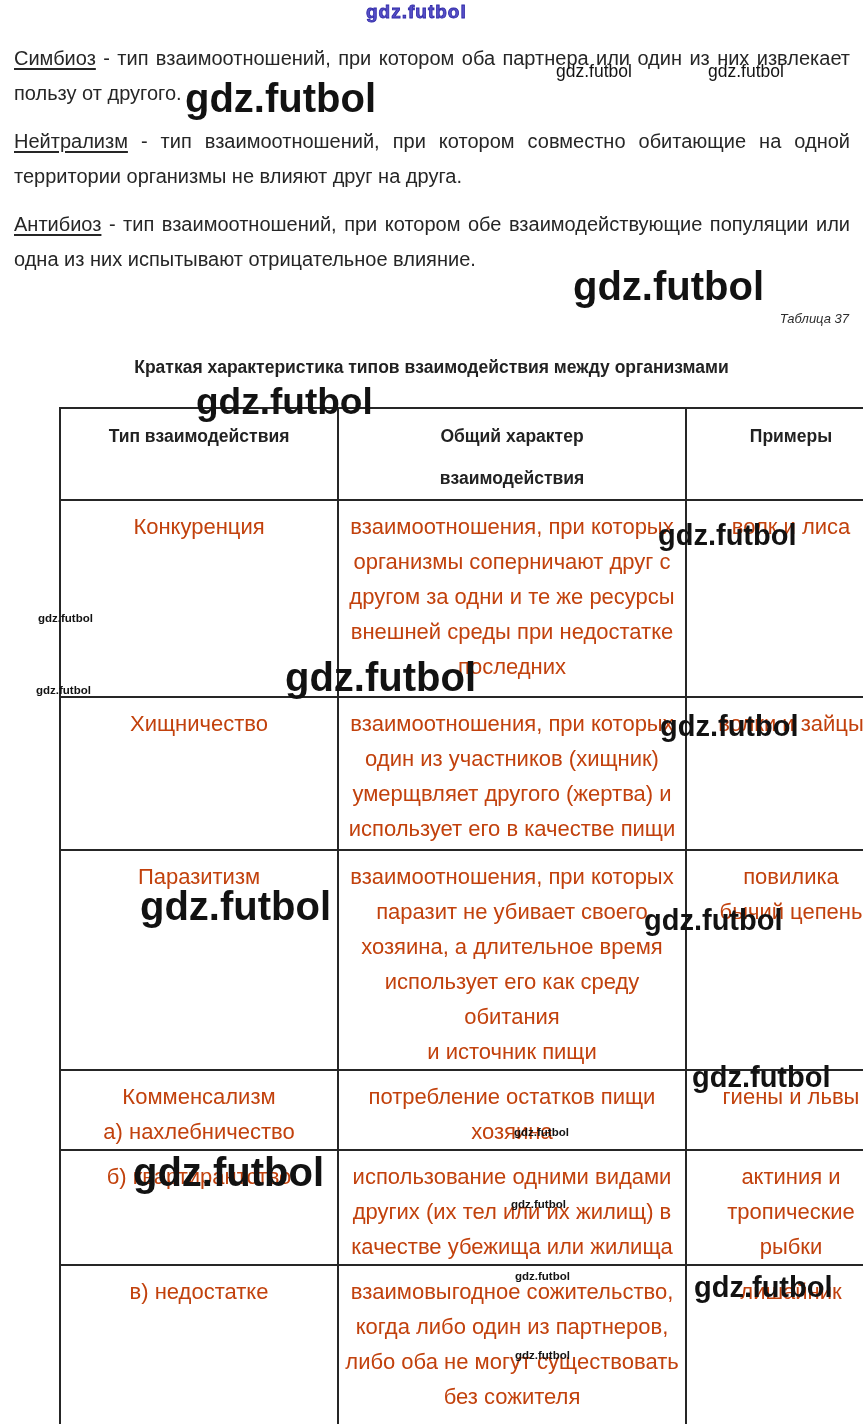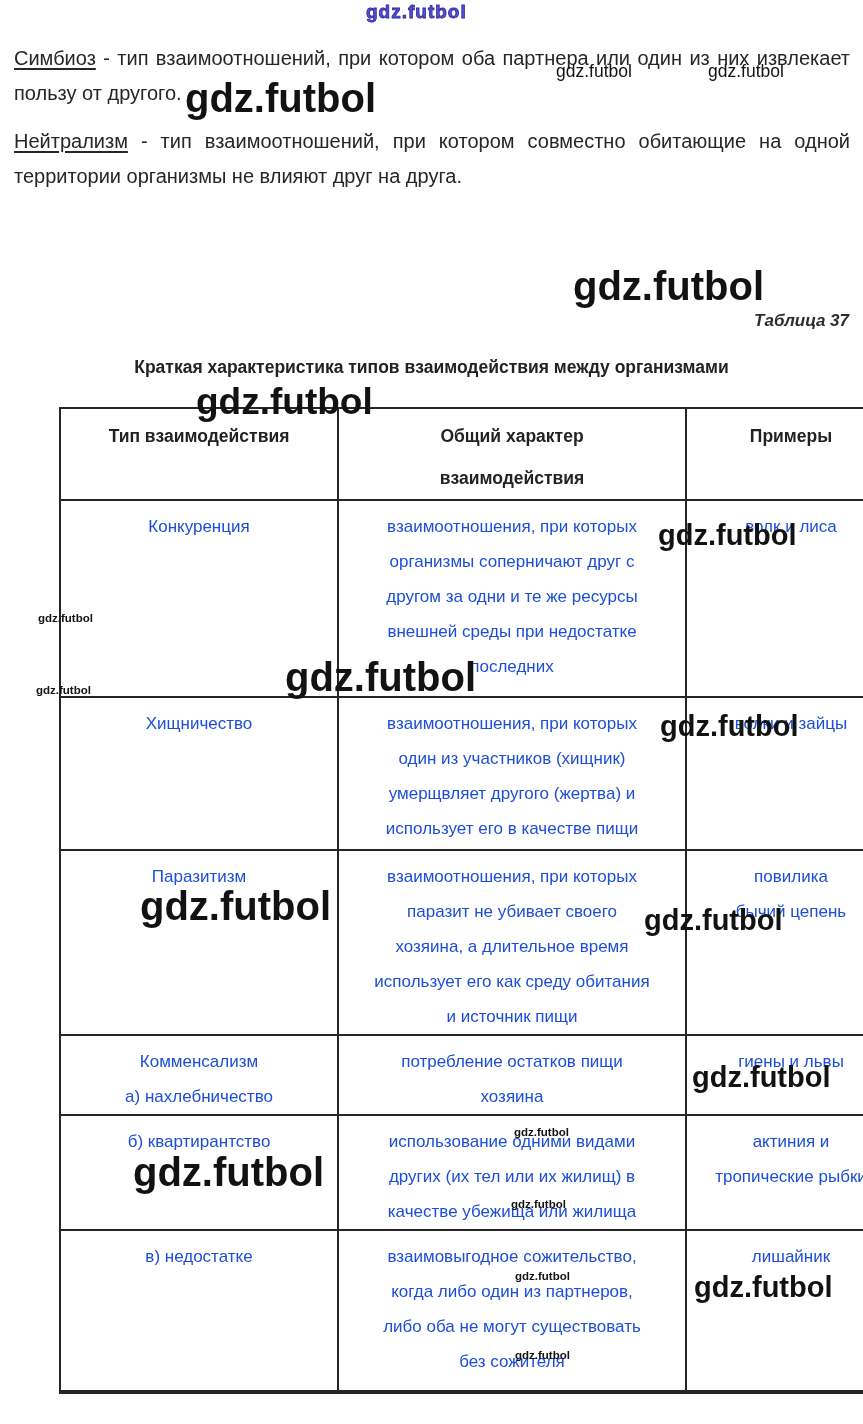--- a/index.html
+++ b/index.html
@@ -15,39 +15,39 @@
   
   .content{
     position:absolute;left:14px;top:33px;width:836px;
     font-size:20px;line-height:35px;text-align:justify;
   }
   .content p{margin:8px 0 13px 0;}
   .term{text-decoration:underline;text-underline-offset:3px;}
   
   .table-label{
     position:absolute;right:14px;top:311px;
-    font-size:17px;font-style:italic;color:#2c2c2c;font-weight:bold;
+    font-size:13px;font-style:italic;color:#2c2c2c;
   }
   .caption{
     position:absolute;left:0;top:357px;width:863px;
     text-align:center;font-size:17.5px;font-weight:700;color:#222;
   }
   
   table.main{
     position:absolute;left:14px;top:407px;
     width:836px;border-collapse:collapse;table-layout:fixed;
     background:#fff;
   }
   table.main, table.main th, table.main td{border:2px solid #262626;}
   table.main{border-bottom:4px solid #262626;margin-left:45px;}
   th,td{
     vertical-align:top;text-align:center;
     white-space:pre-line;overflow:hidden;
     padding:8px 6px 0 6px;
-    font-size:17px;line-height:35px;color:#1d4ed8;
+    font-size:22px;line-height:35px;color:#c2410c;
   }
   th{font-weight:700;font-size:17.5px;line-height:42px;padding-top:6px;color:#222;}
   .col-type{width:278px;}
   .col-char{width:348px;}
   .col-ex{width:210px;}
   tr.rh-head{height:88px;}
   tr.rh1{height:197px;}
   tr.rh2{height:153px;}
   tr.rh3{height:168px;}
   tr.rh4{height:71px;}
@@ -73,20 +73,21 @@
 </head>
 <body>
 
 <div class="page">
 
   <div class="wm-logo">gdz.futbol</div>
 
   <div class="content">
     <p><span class="term">Симбиоз</span><span> - тип взаимоотношений, при котором оба партнера или один из них извлекает пользу от другого.</span></p>
     <p><span class="term">Нейтрализм</span><span> - тип взаимоотношений, при котором совместно обитающие на одной территории организмы не влияют друг на друга.</span></p>
+    <p><span class="term">Антибиоз</span><span> - тип взаимоотношений, при котором обе взаимодействующие популяции или одна из них испытывают отрицательное влияние.</span></p>
   </div>
 
   <div class="table-label">Таблица 37</div>
 
   <div class="caption">Краткая характеристика типов взаимодействия между организмами</div>
 
   <table class="main">
     <colgroup>
       <col class="col-type">
         <col class="col-char">

